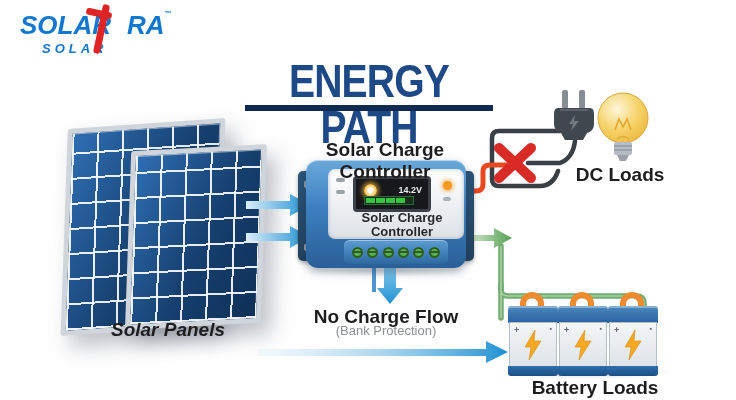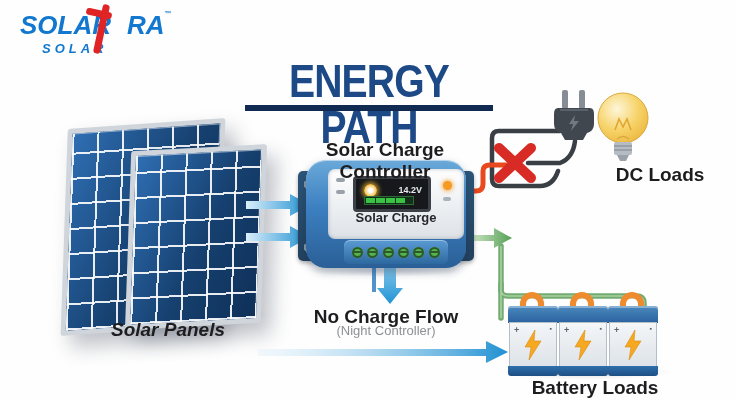--- a/index.html
+++ b/index.html
@@ -36,58 +36,58 @@
            repeating-linear-gradient(0deg, rgba(255,255,255,.9) 0 2px, rgba(255,255,255,0) 2px 25px),
            linear-gradient(115deg,#2f6fb4 0%,#16406f 55%,#0e3058 100%);
          z-index:2;}
   .panel-back{left:64px;top:124px;width:148px;height:196px;transform:rotate(-4deg) skewX(-6deg);}
   .panel-front{left:128px;top:148px;width:126px;height:168px;transform:rotate(-3deg) skewX(-5deg);z-index:3;}
 
   
   .label{position:absolute;font-weight:bold;font-size:19px;color:var(--text-dark);text-align:center;z-index:6;}
   .lbl-panels{left:93px;top:319px;width:150px;font-style:italic;}
   .lbl-controller{left:280px;top:139px;width:210px;}
-  .lbl-dcloads{left:560px;top:164px;width:120px;margin-left:40px;}
+  .lbl-dcloads{left:560px;top:164px;width:120px;}
   .lbl-battery{left:520px;top:377px;width:150px;}
   .lbl-noreverse{left:300px;top:306px;width:172px;}
   .lbl-night{position:absolute;left:300px;top:323px;width:172px;text-align:center;
              font-size:13px;color:var(--text-gray);z-index:6;}
 
   
   .wires{position:absolute;left:0;top:0;z-index:4;pointer-events:none;}
 
   
   .controller{position:absolute;left:296px;top:160px;width:180px;height:110px;z-index:5;}
   .flange{position:absolute;width:24px;height:90px;top:11px;background:linear-gradient(180deg,#2c5579,var(--flange-navy));
           border-radius:5px;box-shadow:0 2px 4px rgba(0,0,0,.3);}
   .flange.left{left:2px;} .flange.right{right:2px;}
   .flange .screw{position:absolute;left:6px;width:9px;height:9px;border-radius:50%;
                  background:#f2f4f6;box-shadow:inset 0 0 0 2px #8d99a3;}
   .screw.top{top:9px;} .screw.bot{bottom:9px;}
-  .ctrl-body{position:absolute;left:10px;top:0;width:160px;height:108px;border-radius:20px;
+  .ctrl-body{position:absolute;left:10px;top:0;width:160px;height:108px;border-radius:12px;
              background:linear-gradient(180deg,#6aa9d9 0%,#3c7fc0 45%,#2a5f96 100%);
              box-shadow:0 4px 8px rgba(20,40,70,.35), inset 0 1px 0 rgba(255,255,255,.5);}
   .ctrl-face{position:absolute;left:22px;top:9px;width:136px;height:70px;border-radius:7px;
              background:linear-gradient(180deg,#ffffff,#dde2e7);
              box-shadow:inset 0 0 4px rgba(60,80,100,.35);}
   .vent{position:absolute;left:8px;width:9px;height:4px;border-radius:2px;background:#9aa1a8;}
   .vent.v1{top:9px;} .vent.v2{top:21px;}
   .ctrl-display{position:absolute;left:25px;top:7px;width:78px;height:36px;border-radius:4px;
                 background:#16181b;border:3px solid #3c4147;box-sizing:border-box;}
   .sun{position:absolute;left:8px;top:5px;width:13px;height:13px;border-radius:50%;
        background:radial-gradient(circle,#fff 20%,#f6b833 70%);
        box-shadow:0 0 4px 2px rgba(246,184,51,.7);}
   .voltage{position:absolute;right:6px;top:6px;font-size:9px;font-weight:bold;color:#e8ecef;}
   .gauge{position:absolute;left:8px;bottom:4px;width:50px;height:9px;background:#14301a;
          border:1px solid #2c6b36;display:flex;gap:1px;padding:1px;box-sizing:border-box;}
   .gauge i{display:block;width:9px;height:100%;background:#3ac342;}
   .led{position:absolute;right:12px;top:12px;width:9px;height:9px;border-radius:50%;
        background:var(--led-orange);box-shadow:0 0 4px 1px rgba(245,154,35,.8);}
   .led-dash{position:absolute;right:13px;top:28px;width:8px;height:4px;border-radius:2px;background:#aab2ba;}
-  .ctrl-text{position:absolute;left:0;top:42px;width:100%;text-align:center;
+  .ctrl-text{position:absolute;left:6px;top:42px;width:100%;text-align:center;
              font-size:13px;font-weight:bold;line-height:1.05;color:#26282b;}
   .terminal-strip{position:absolute;left:38px;top:80px;width:104px;height:24px;border-radius:6px;
                   background:linear-gradient(180deg,#5b9bd4,#2d699f);
                   box-shadow:inset 0 1px 0 rgba(255,255,255,.4);display:flex;align-items:center;
                   justify-content:space-around;padding:0 6px;box-sizing:border-box;}
   .term{width:11px;height:11px;border-radius:50%;background:var(--screw-green);
         box-shadow:inset 0 0 0 2px #2c5b2a;position:relative;}
   .term::after{content:"";position:absolute;left:2px;top:4.5px;width:7px;height:2px;background:#2c5b2a;}
 
   
@@ -215,35 +215,36 @@
             <i></i>
               <i></i>
               <i></i>
               <i></i>
           </span>
         </div>
         <span class="led"></span>
         <span class="led-dash"></span>
         <div class="ctrl-text">
           <div>Solar Charge</div>
+          <div>Controller</div>
         </div>
       </div>
       <div class="terminal-strip">
         <span class="term"></span>
         <span class="term"></span>
         <span class="term"></span>
         <span class="term"></span>
         <span class="term"></span>
         <span class="term"></span>
       </div>
     </div>
   </div>
 
   <div class="label lbl-noreverse">No Charge Flow</div>
-  <div class="lbl-night">(Night Controller)</div>
+  <div class="lbl-night">(Bank Protection)</div>
 
   <div class="plug">
     <svg width="40" height="54" viewBox="0 0 40 54">
       <rect x="8" y="2" width="6" height="19" rx="2" fill="#878d94"></rect>
       <rect x="25" y="2" width="6" height="19" rx="2" fill="#878d94"></rect>
       <path d="M4,20 H36 Q40,20 40,26 V36 Q40,43 33,45 L29,52 H11 L7,45 Q0,43 0,36 V26 Q0,20 4,20 Z" fill="#41474e"></path>
       <path d="M6,22 H34" stroke="#5a616a" stroke-width="2" fill="none"></path>
       <polygon points="21,27 15,36 19,36 17,43 25,33 20,33" fill="#71787f"></polygon>
     </svg>
   </div>

